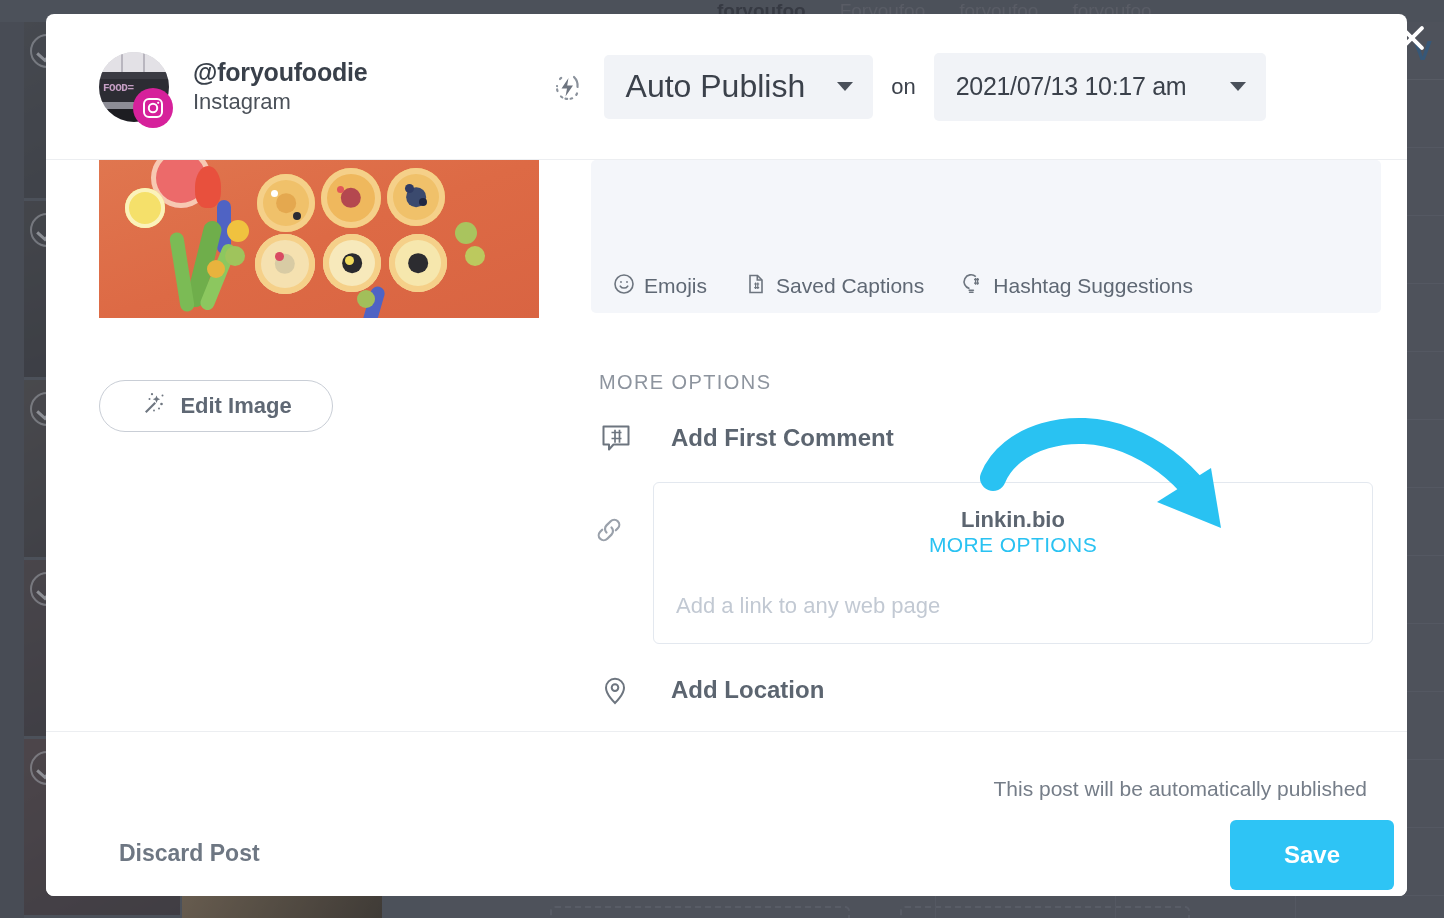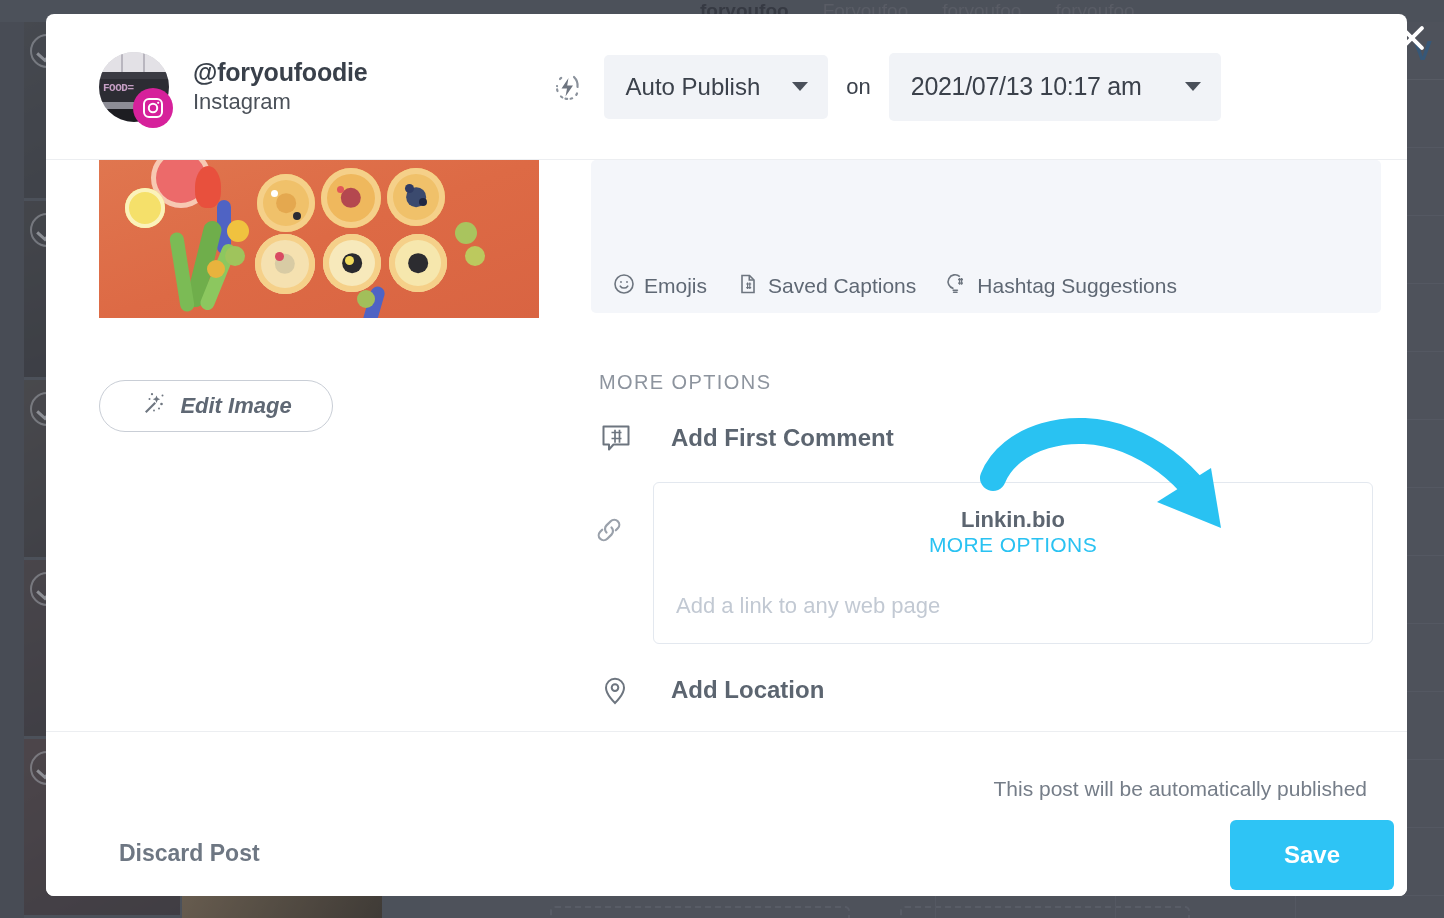--- a/index.html
+++ b/index.html
@@ -14,21 +14,21 @@
 
   
   #backdrop {
     position: absolute;
     inset: 0;
     background: #5f646e;
     overflow: hidden;
   }
   .bg-tabs {
     position: absolute;
-    top: 0; left: 0; right: 0;
+    top: 0; left: 17px; right: 0;
     height: 22px;
     display: flex;
     align-items: flex-start;
     gap: 34px;
     padding-left: 700px;
     font-size: 19px;
     font-weight: bold;
     color: #3e424b;
     overflow: hidden;
   }
@@ -221,21 +221,21 @@
   .pill-select {
     background: #f1f3f7;
     border-radius: 5px;
     height: 64px;
     display: flex;
     align-items: center;
     padding: 0 20px 0 22px;
     cursor: pointer;
   }
   .pill-select .sel-text {
-    font-size: 24px;
+    font-size: 32px;
     color: #3b414b;
   }
   .caret {
     width: 0; height: 0;
     border-left: 8px solid transparent;
     border-right: 8px solid transparent;
     border-top: 9px solid #4a505a;
     margin-left: 32px;
   }
   .on-word {
@@ -252,21 +252,20 @@
     flex: 1 1 auto;
     display: flex;
     position: relative;
     overflow: hidden;
   }
   .body-left {
     width: 545px;
     flex: 0 0 545px;
     padding-left: 53px;
     padding-top: 0;
-    font-style: italic;
   }
   .thumb {
     width: 440px;
     height: 158px;
     background: #e2714b;
     position: relative;
     overflow: hidden;
   }
   .thumb .bgrad {
     position: absolute; inset: 0;
@@ -320,21 +319,21 @@
     background: #f4f6fa;
     border-radius: 5px;
     height: 153px;
     margin-top: 0;
     position: relative;
   }
   .caption-toolbar {
     position: absolute;
     left: 22px; bottom: 14px;
     display: flex;
-    gap: 30px;
+    gap: 38px;
   }
   .tool-item {
     display: flex;
     align-items: center;
     gap: 9px;
     cursor: pointer;
   }
   .tool-item .lbl {
     font-size: 21px;
     color: #5f6874;

